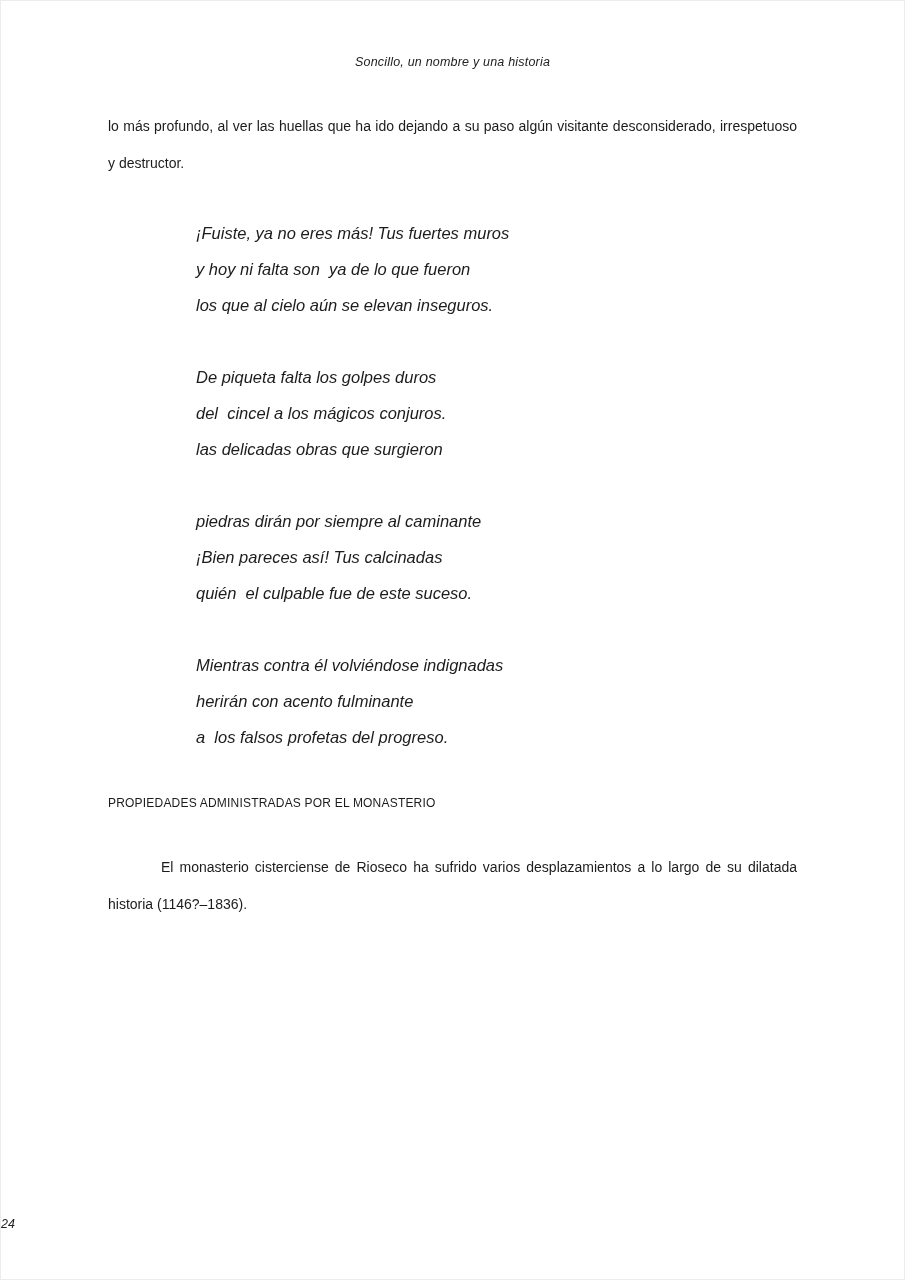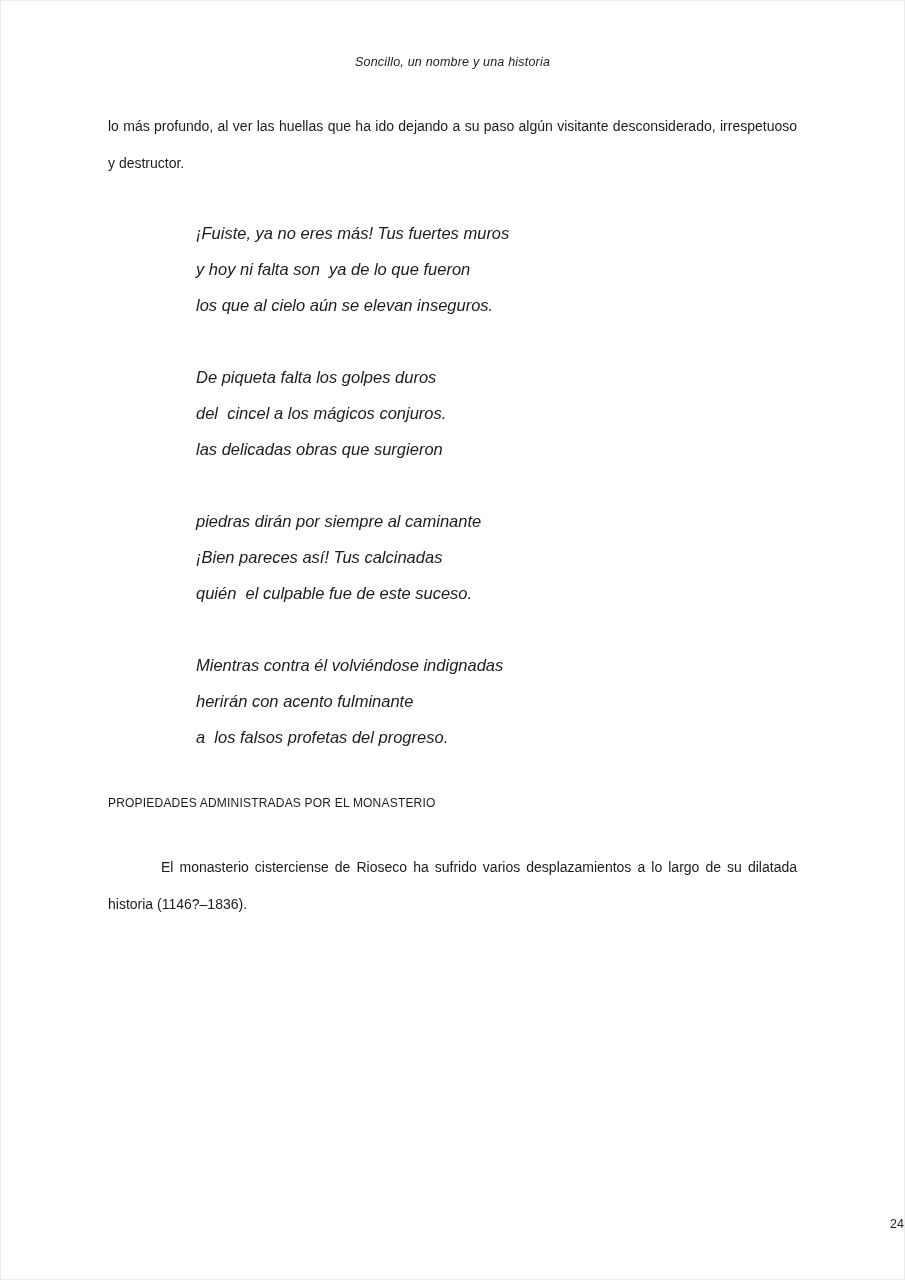--- a/index.html
+++ b/index.html
@@ -66,23 +66,24 @@
     color: #1c1c1c;
   }
   .para-after-heading {
     margin-top: 36px;
   }
   .page-number {
     position: absolute;
     bottom: 48px;
     left: 0;
     width: 100%;
-    text-align: right;
+    text-align: left;
     font-size: 12.5px;
     color: #222222;
+    font-style: italic;
   }
 </style>
 </head>
 <body>
 
 <div class="page">
 
   <div class="running-header">Soncillo, un nombre y una historia</div>
 
   <div class="body-area">

